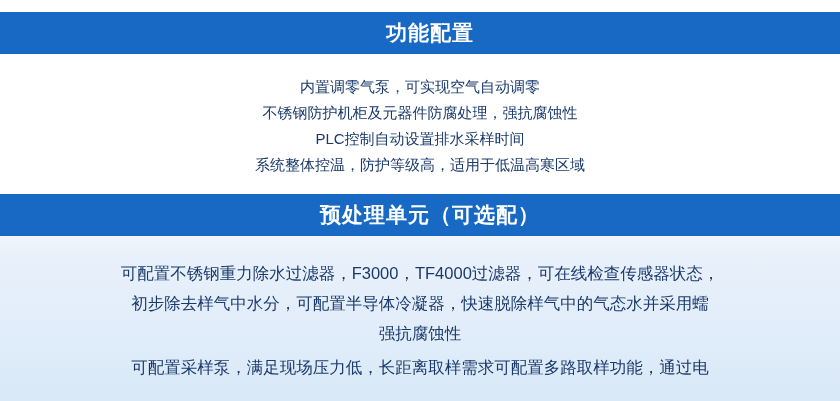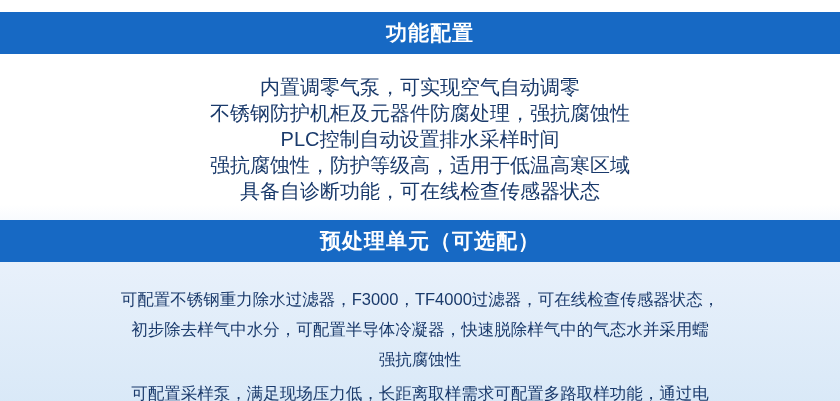--- a/index.html
+++ b/index.html
@@ -31,21 +31,21 @@
     font-weight: bold;
     letter-spacing: 1px;
     line-height: 42px;
     height: 42px;
     box-sizing: border-box;
     padding-left: 20px;
   }
   .section-body {
     text-align: center;
     color: #1a3a6b;
-    font-size: 20px;
+    font-size: 15px;
     line-height: 26px;
     box-sizing: border-box;
   }
   #block-features .section-header {
     margin-top: 12px;
   }
   #block-features .section-body {
     padding: 20px 40px 14px 40px;
   }
   #block-pretreat .section-header {
@@ -72,22 +72,21 @@
 <body>
 
 <div class="page">
 
   <div class="section" id="block-features">
     <div class="section-header">功能配置</div>
     <div class="section-body">
       <span class="line">内置调零气泵，可实现空气自动调零</span>
       <span class="line">不锈钢防护机柜及元器件防腐处理，强抗腐蚀性</span>
       <span class="line">PLC控制自动设置排水采样时间</span>
-      <span class="line">强抗腐蚀性，防护等级高，适用于低温高寒区域</span>
-      <span class="line">具备自诊断功能，可在线检查传感器状态</span>
+      <span class="line">系统整体控温，防护等级高，适用于低温高寒区域</span>
     </div>
   </div>
 
   <div class="section" id="block-pretreat">
     <div class="section-header">预处理单元（可选配）</div>
     <div class="section-body">
       <span class="para">
         <span class="line">可配置不锈钢重力除水过滤器，F3000，TF4000过滤器，可在线检查传感器状态，</span>
         <span class="line">初步除去样气中水分，可配置半导体冷凝器，快速脱除样气中的气态水并采用蠕</span>
         <span class="line">强抗腐蚀性</span>

